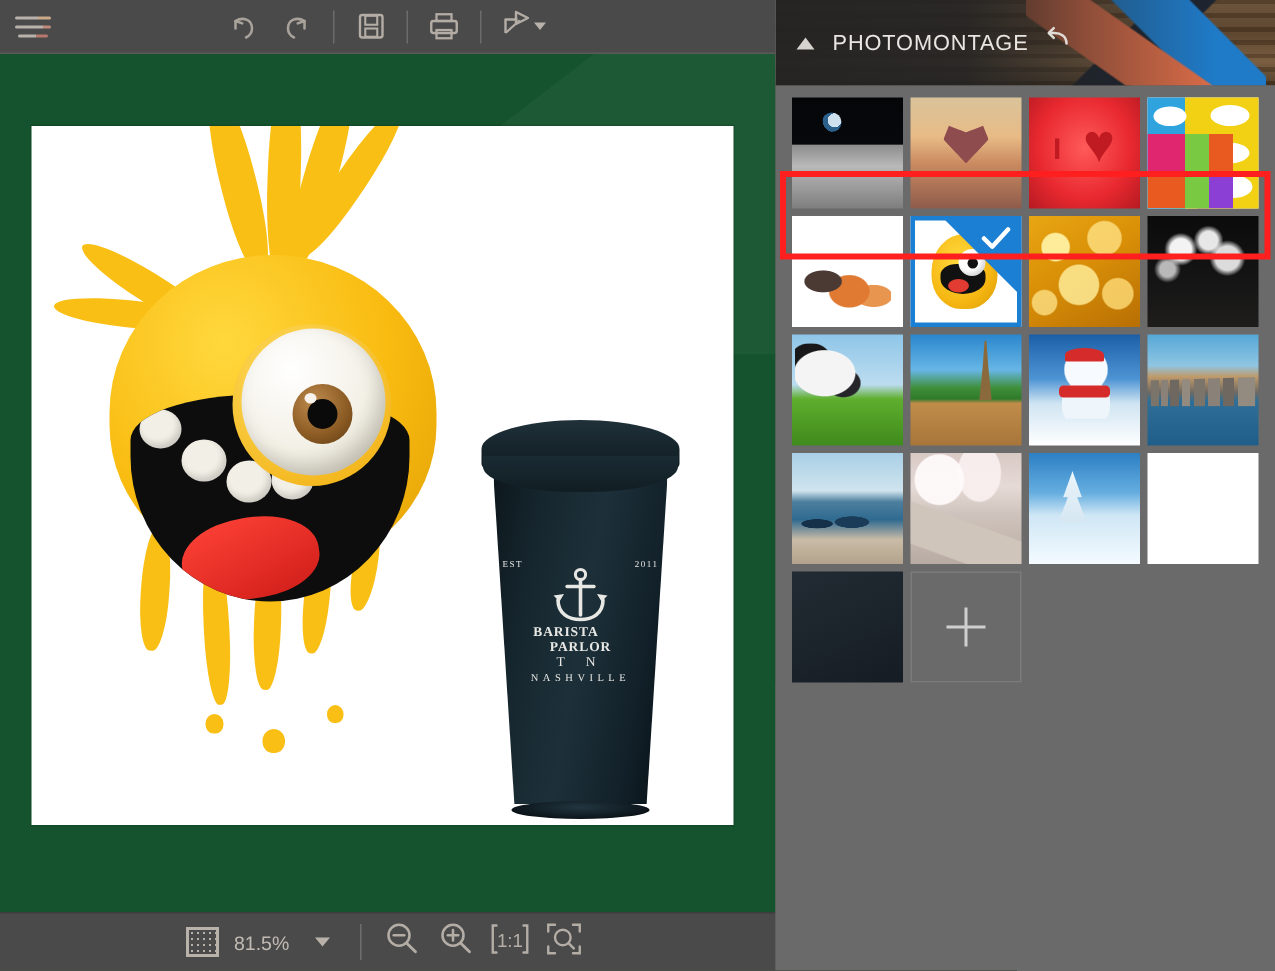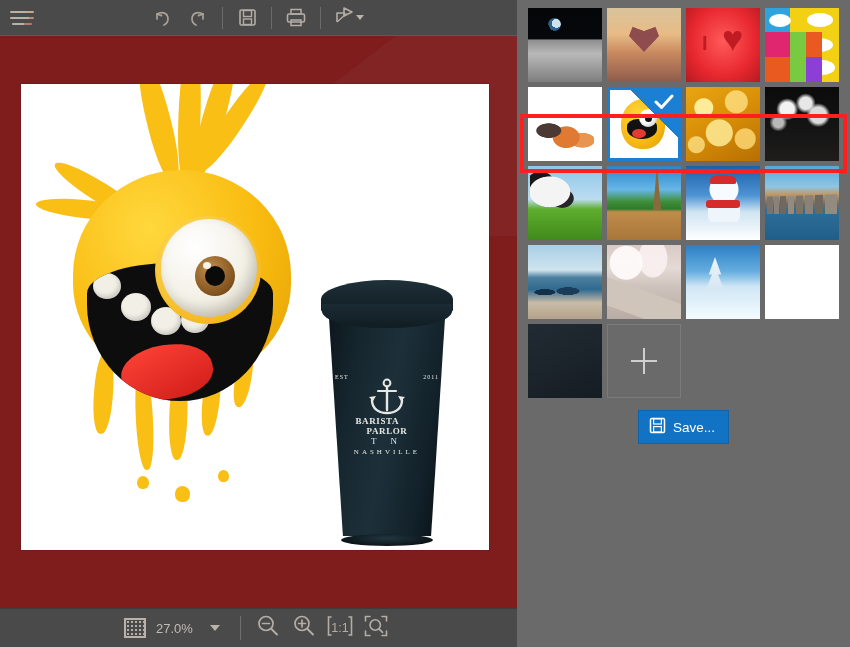--- a/index.html
+++ b/index.html
@@ -55,21 +55,21 @@
   .tb-caret {
     width: 0; height: 0; margin-left: 1px;
     border-left: 4px solid transparent; border-right: 4px solid transparent;
     border-top: 5px solid #b9b2ab;
   }
   .tb-share { width: 42px; display:flex; align-items:center; justify-content:center; cursor:pointer;}
 
   
   .canvas-area {
     position: relative; flex: 1;
-    background: #7f1d1d;
+    background: #14532d;
     overflow: hidden;
   }
   .canvas-watermark {
     position: absolute; top: -30px; left: 270px;
     width: 300px; height: 230px;
     background: rgba(255,255,255,0.035);
     clip-path: polygon(0% 55%, 55% 0%, 100% 0%, 100% 100%, 25% 100%);
   }
   .photo {
     position: absolute; left: 21px; top: 48px;
@@ -587,21 +587,21 @@
             <div class="logo-tn">T  N</div>
             <div class="logo-city">NASHVILLE</div>
           </div>
         </div>
 
       </div>
     </div>
 
     <div class="statusbar">
       <div class="zoom-frame-icon"></div>
-      <div class="zoom-val">27.0%</div>
+      <div class="zoom-val">81.5%</div>
       <div class="zoom-caret"></div>
 
       <div class="sb-sep"></div>
 
       <div class="sb-btn">
         <span>
           <svg width="26" height="26" viewBox="0 0 26 26">
             <circle cx="11" cy="10.5" r="7" fill="none" stroke="#b4ada6" stroke-width="1.7"></circle>
             <path d="M16.2 15.8 L22 21.5" stroke="#b4ada6" stroke-width="1.9" stroke-linecap="round"></path>
             <path d="M7.5 10.5 L14.5 10.5" stroke="#b4ada6" stroke-width="1.7" stroke-linecap="round"></path>
@@ -641,20 +641,34 @@
           </svg>
         </span>
       </div>
     </div>
   </div>
 
   <div class="panel">
 
 
 
+    <div class="acc-header">
+      <div class="acc-bg bg-montage"></div>
+      <div class="acc-shade"></div>
+      <span class="acc-arrow open"></span>
+      <span class="acc-label">PHOTOMONTAGE</span>
+      <span class="acc-reset">
+        <span>
+          <svg width="20" height="20" viewBox="0 0 20 20">
+            <path d="M15 13 C15 8 11 6 7 6 L3.5 6" fill="none" stroke="#e0dcd7" stroke-width="1.7" stroke-linecap="round"></path>
+            <path d="M6.5 2.8 L3.2 6 L6.5 9.2" fill="none" stroke="#e0dcd7" stroke-width="1.7" stroke-linecap="round" stroke-linejoin="round"></path>
+          </svg>
+        </span>
+      </span>
+    </div>
 
     <div class="acc-highlight"></div>
 
     <div class="grid-wrap">
       <div class="grid">
 
         <div class="thumb t-moon"></div>
         <div class="thumb t-hearttree"></div>
         <div class="thumb t-ilove"></div>
         <div class="thumb t-comic">
@@ -700,30 +714,18 @@
         <div class="thumb t-darknavy"></div>
         <div class="add-tile">
           <span class="add-tile-inner">
             <span class="plus-h"></span>
             <span class="plus-v"></span>
           </span>
         </div>
 
       </div>
 
-      <div class="save-row">
-        <div class="save-btn">
-          <span>
-            <svg width="17" height="17" viewBox="0 0 17 17">
-              <rect x="1.5" y="1.5" width="14" height="14" rx="1.2" fill="none" stroke="#ffffff" stroke-width="1.5"></rect>
-              <rect x="4.6" y="1.8" width="7.8" height="5.2" fill="none" stroke="#ffffff" stroke-width="1.2"></rect>
-              <rect x="4.6" y="9.6" width="7.8" height="5.4" fill="none" stroke="#ffffff" stroke-width="1.2"></rect>
-            </svg>
-          </span>
-          <span>Save...</span>
-        </div>
-      </div>
     </div>
 
     <div class="panel-fill"></div>
   </div>
 
 </div>
 
 </body></html>

